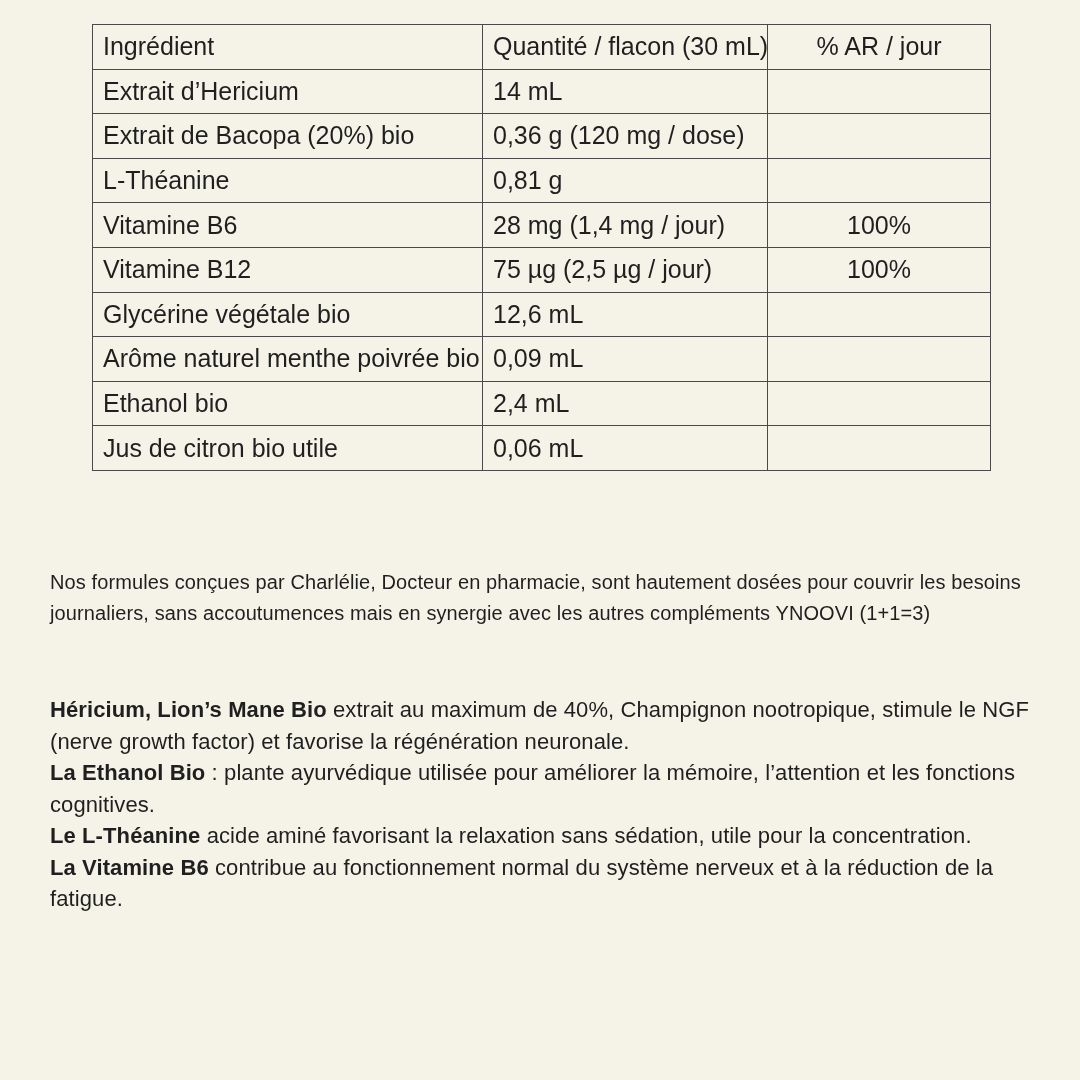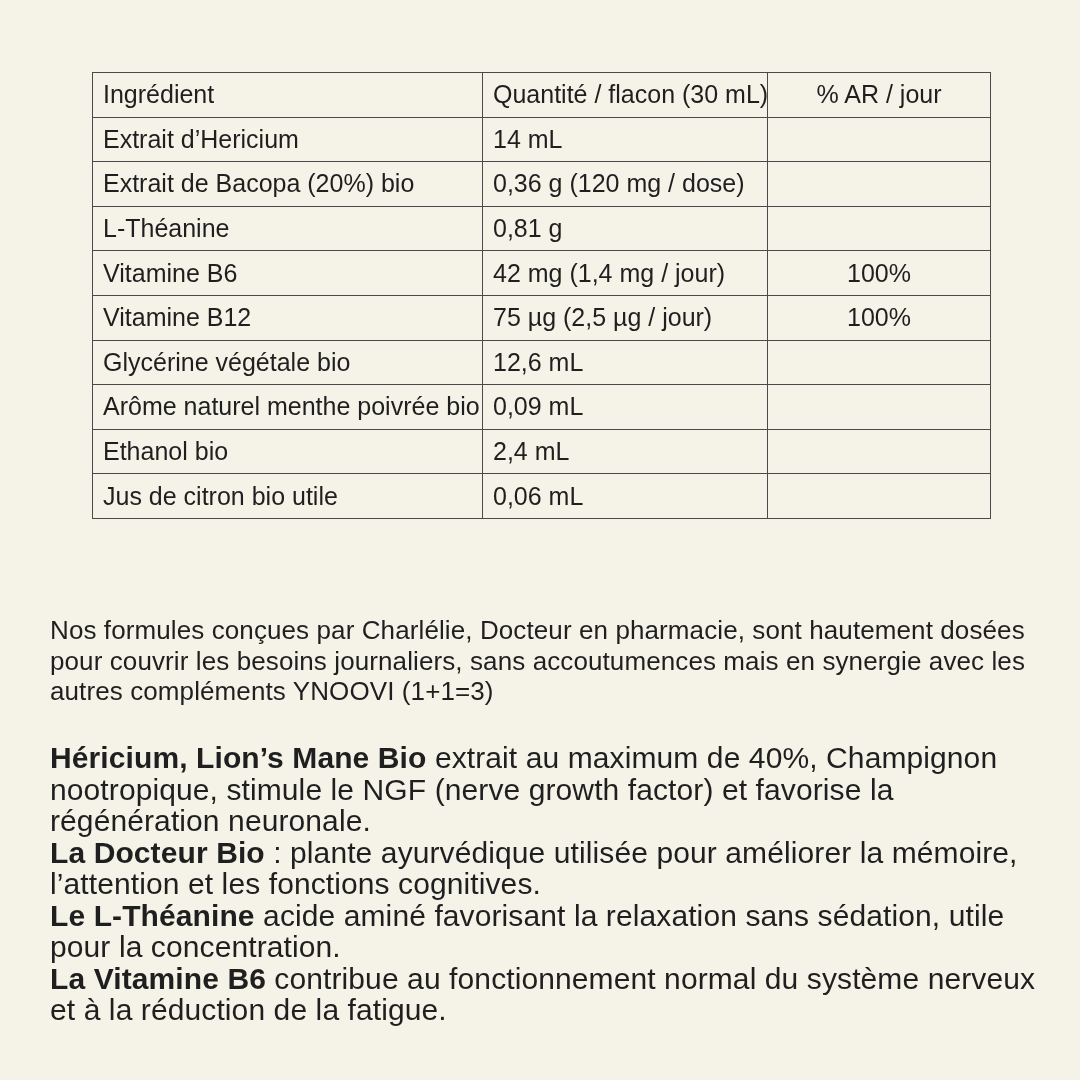--- a/index.html
+++ b/index.html
@@ -4,21 +4,21 @@
 <style>
   * { margin: 0; padding: 0; box-sizing: border-box; }
   html, body { width: 1080px; height: 1080px; }
   body {
     background: #f5f3e8;
     color: #1f1f1f;
     font-family: "Liberation Sans", "DejaVu Sans", sans-serif;
     position: relative;
     overflow: hidden;
   }
-  .page { position: absolute; inset: 0; background: #f5f3e8; margin-top: 48px; }
+  .page { position: absolute; inset: 0; background: #f5f3e8; }
 
   
   .table-wrap { position: absolute; left: 92px; top: 24px; }
   table.ingredients {
     border-collapse: collapse;
     width: 898px;
     table-layout: fixed;
     background: transparent;
   }
   table.ingredients th, table.ingredients td {
@@ -35,29 +35,29 @@
   col.c1 { width: 390px; }
   col.c2 { width: 285px; }
   col.c3 { width: 223px; }
   table.ingredients th.center, table.ingredients td.center { text-align: center; padding-left: 4px; padding-right: 4px; }
 
   
   .intro {
     position: absolute;
     left: 50px; top: 567px;
     width: 1002px;
-    font-size: 26px;
+    font-size: 20px;
     line-height: 30.5px;
     letter-spacing: 0.1px;
   }
   .descriptions {
     position: absolute;
     left: 50px; top: 694px;
     width: 1002px;
-    font-size: 30px;
+    font-size: 22px;
     line-height: 31.5px;
     letter-spacing: 0.1px;
   }
   .descriptions p { margin: 0; }
   .descriptions b { font-weight: 700; }
 </style>
 </head>
 <body>
 
 <div class="page">
@@ -87,21 +87,21 @@
             <td>0,36 g (120 mg / dose)</td>
             <td class="center"></td>
           </tr>
           <tr>
             <td>L-Théanine</td>
             <td>0,81 g</td>
             <td class="center"></td>
           </tr>
           <tr>
             <td>Vitamine B6</td>
-            <td>42 mg (1,4 mg / jour)</td>
+            <td>28 mg (1,4 mg / jour)</td>
             <td class="center">100%</td>
           </tr>
           <tr>
             <td>Vitamine B12</td>
             <td>75 µg (2,5 µg / jour)</td>
             <td class="center">100%</td>
           </tr>
           <tr>
             <td>Glycérine végétale bio</td>
             <td>12,6 mL</td>
@@ -123,18 +123,18 @@
             <td class="center"></td>
           </tr>
         </tbody>
     </table>
   </div>
 
   <p class="intro">Nos formules conçues par Charlélie, Docteur en pharmacie, sont hautement dosées pour couvrir les besoins journaliers, sans accoutumences mais en synergie avec les autres compléments YNOOVI (1+1=3)</p>
 
   <div class="descriptions">
       <p><b>Héricium, Lion’s Mane Bio</b> extrait au maximum de 40%, Champignon nootropique, stimule le NGF (nerve growth factor) et favorise la régénération neuronale.</p>
-      <p><b>La Docteur Bio</b> : plante ayurvédique utilisée pour améliorer la mémoire, l’attention et les fonctions cognitives.</p>
+      <p><b>La Ethanol Bio</b> : plante ayurvédique utilisée pour améliorer la mémoire, l’attention et les fonctions cognitives.</p>
       <p><b>Le L-Théanine</b> acide aminé favorisant la relaxation sans sédation, utile pour la concentration.</p>
       <p><b>La Vitamine B6</b> contribue au fonctionnement normal du système nerveux et à la réduction de la fatigue.</p>
     </div>
 
 </div>
 
 </body></html>

